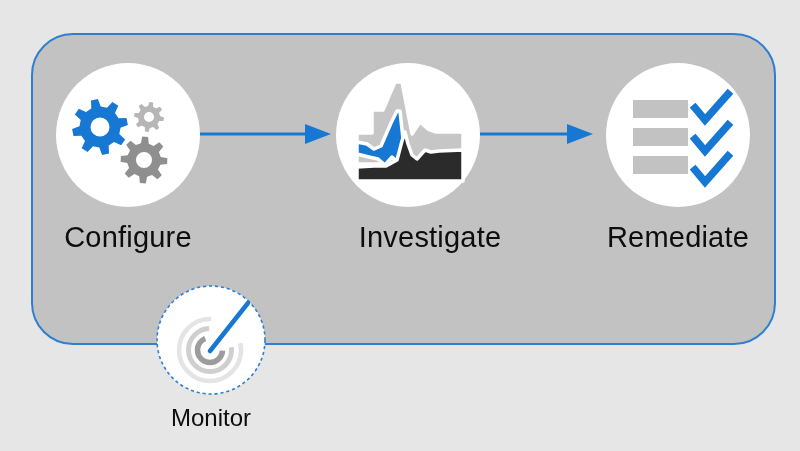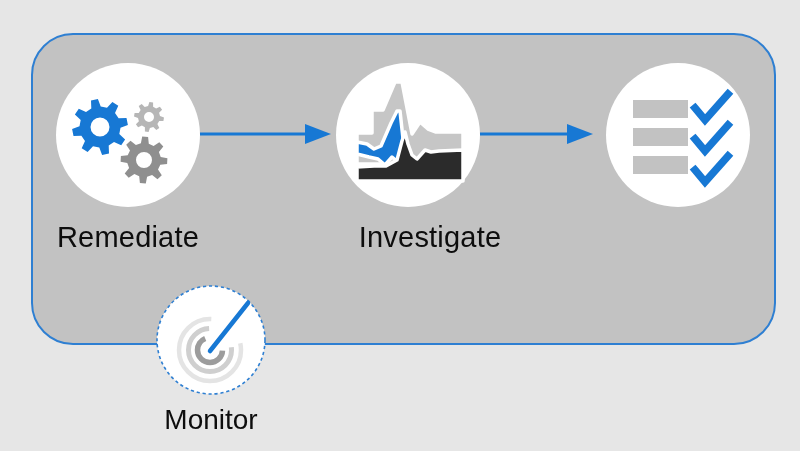--- a/index.html
+++ b/index.html
@@ -14,21 +14,21 @@
   .stage{position:relative;width:800px;height:451px;background:var(--background);overflow:hidden;}
   .panel{position:absolute;left:31px;top:33px;width:741px;height:308px;background:var(--panel-fill);
          border:2px solid var(--panel-border);border-radius:42px;box-sizing:content-box;}
   .circle{position:absolute;top:63px;width:144px;height:144px;border-radius:50%;background:#fff;}
   .circle svg{position:absolute;left:0;top:0;width:144px;height:144px;}
   .step-label{position:absolute;top:221px;width:220px;text-align:center;color:var(--text);
               font-size:29px;letter-spacing:0.2px;}
   .arrow{position:absolute;}
   .monitor-wrap{position:absolute;left:153px;top:282px;width:116px;height:116px;}
   .monitor-label{position:absolute;left:111px;top:404px;width:200px;text-align:center;
-                 color:var(--text);font-size:28px;}
+                 color:var(--text);font-size:24px;}
 </style>
 </head>
 <body>
 
 <div class="stage">
 
   <div class="panel"></div>
 
   <div class="circle" style="left:56px">
     <svg viewBox="0 0 144 144" aria-hidden="true">
@@ -60,22 +60,23 @@
     <svg viewBox="0 0 144 144" aria-hidden="true">
       <rect x="27" y="37" width="55" height="18" style="fill:var(--panel-fill,#c2c2c2)"></rect>
       <rect x="27" y="65" width="55" height="18" style="fill:var(--panel-fill,#c2c2c2)"></rect>
       <rect x="27" y="93" width="55" height="18" style="fill:var(--panel-fill,#c2c2c2)"></rect>
       <path d="M89,45 L99,57 L122,31" fill="none" stroke-width="7.5" stroke-linecap="square" style="stroke:var(--accent-blue,#1778d4)"></path>
       <path d="M89,76 L99,88 L122,62" fill="none" stroke-width="7.5" stroke-linecap="square" style="stroke:var(--accent-blue,#1778d4)"></path>
       <path d="M89,107 L99,119 L122,93" fill="none" stroke-width="7.5" stroke-linecap="square" style="stroke:var(--accent-blue,#1778d4)"></path>
     </svg>
   </div>
 
-  <div class="step-label" style="left:18px">Remediate</div>
+  <div class="step-label" style="left:18px">Configure</div>
   <div class="step-label" style="left:320px">Investigate</div>
+  <div class="step-label" style="left:568px">Remediate</div>
 
   <div class="monitor-wrap">
     <svg viewBox="0 0 116 116" width="116" height="116" aria-hidden="true">
       <circle cx="58" cy="58" r="54" fill="#fff" stroke-width="1.6" stroke-dasharray="3.2 2.8" style="stroke:var(--panel-border,#2e7fd2)"></circle>
       <circle cx="57" cy="68" r="31" fill="none" stroke-width="4.5" pathLength="360" stroke-dasharray="285 75" stroke-dashoffset="12.5" style="stroke:var(--arc-light,#e4e4e4)"></circle>
       <circle cx="57" cy="68" r="21.5" fill="none" stroke-width="5" pathLength="360" stroke-dasharray="275 85" stroke-dashoffset="7.5" style="stroke:var(--arc-mid,#cfcfcf)"></circle>
       <circle cx="57" cy="68" r="12.5" fill="none" stroke-width="5.5" pathLength="360" stroke-dasharray="245 115" stroke-dashoffset="-2.5" style="stroke:var(--arc-dark,#9c9c9c)"></circle>
       <line x1="57" y1="69" x2="95" y2="21" stroke-width="4.5" stroke-linecap="round" style="stroke:var(--accent-blue,#1778d4)"></line>
     </svg>
   </div>

